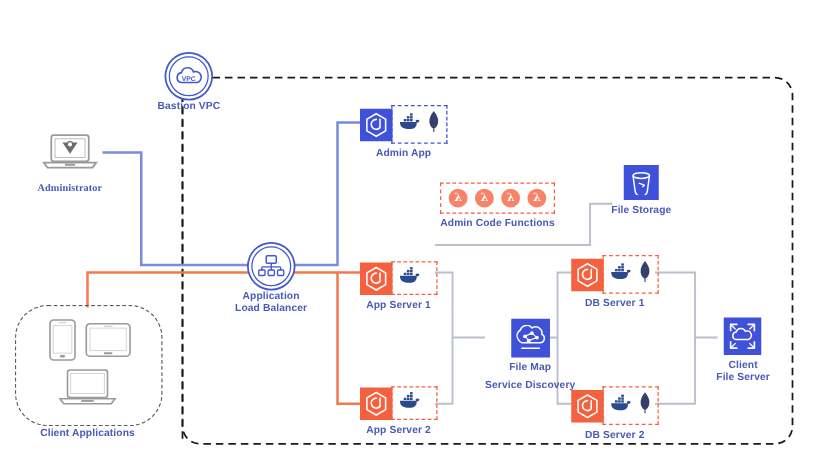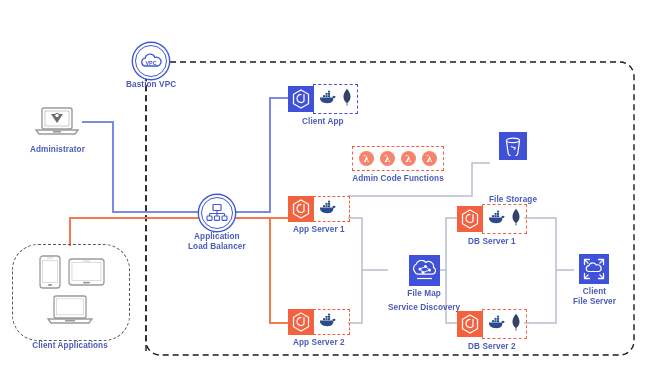--- a/index.html
+++ b/index.html
@@ -57,21 +57,21 @@
   <div class="node" style="left:126px;top:45px;">
     <div class="circ dbl">
       <svg width="22" height="16" viewBox="0 0 22 16">
         <path d="M5 13 a4 4 0 0 1 0.2 -7.9 a5 5 0 0 1 9.6 -0.6 a3.6 3.6 0 0 1 3.3 8.5 z" fill="#fff" stroke="#4158d0" stroke-width="1.3"></path>
         <text x="11" y="12" font-size="5.4" font-weight="bold" fill="#4158d0" text-anchor="middle" font-family="Liberation Sans, sans-serif">VPC</text>
       </svg>
     </div>
     <div class="lbl">Bastion VPC</div>
   </div>
 
-  <div class="node" style="left:30px;top:106px;">
+  <div class="node" style="left:30px;top:106px;font-family:Liberation Serif, serif;">
     <div>
       <svg width="48" height="32" viewBox="0 0 48 32">
         <rect x="9" y="2" width="30" height="21" rx="2" fill="#fff" stroke="#9a9a9a" stroke-width="1.4"></rect>
         <rect x="12" y="5" width="24" height="15" fill="#fff" stroke="#bdbdbd" stroke-width="0.8"></rect>
         <path d="M18 8 h12 l-6 9 z" fill="#6b6b6b"></path>
         <circle cx="24" cy="9.5" r="2.2" fill="#fff" stroke="#6b6b6b" stroke-width="1"></circle>
         <path d="M3 24 h42 l-3 4 h-36 z" fill="#fff" stroke="#9a9a9a" stroke-width="1.4"></path>
         <rect x="20" y="25" width="8" height="1.6" fill="#9a9a9a"></rect>
       </svg>
     </div>
@@ -136,24 +136,24 @@
           </svg>
         </span>
         <span>
           <svg width="10" height="18" viewBox="0 0 10 18">
             <path d="M5 0.8 C7.6 4 9 7 8.4 10.3 C8 12.6 6.5 14.3 5 15.2 C3.5 14.3 2 12.6 1.6 10.3 C1 7 2.4 4 5 0.8 Z" fill="#33416b"></path>
             <path d="M5 15.2 v2.3" stroke="#33416b" stroke-width="0.9"></path>
           </svg>
         </span>
       </div>
     </div>
-    <div class="lbl">Client App</div>
-  </div>
-
-  <div class="node" style="left:288px;top:196px;">
+    <div class="lbl">Admin App</div>
+  </div>
+
+  <div class="node" style="left:288px;top:209px;">
     <div class="grp">
       <div class="sq orange">
         <svg width="18" height="20" viewBox="0 0 18 20">
           <path d="M9 1 L16.5 5.3 V14.7 L9 19 L1.5 14.7 V5.3 Z" fill="none" stroke="#ffffff" stroke-width="1.25"></path>
           <path d="M9 5.5 a4 4 0 1 0 3 6.6 M12 5.5 v6.5" fill="none" stroke="#ffffff" stroke-width="1.25" stroke-linecap="round"></path>
         </svg>
       </div>
       <div class="dashbox db-orange" style="margin-left:-1.3px;padding-right:12px;">
         <span>
           <svg width="18" height="14" viewBox="0 0 18 14">
@@ -205,21 +205,21 @@
   <div class="node" style="left:352px;top:146px;">
     <div class="dashbox db-orange" style="gap:6px;padding:4px 6px;">
       <span class="lam">λ</span>
       <span class="lam">λ</span>
       <span class="lam">λ</span>
       <span class="lam">λ</span>
     </div>
     <div class="lbl">Admin Code Functions</div>
   </div>
 
-  <div class="node" style="left:489px;top:132px;gap:32px;">
+  <div class="node" style="left:489px;top:132px;">
     <div class="sq blue" style="width:28px;height:28px;">
       <svg width="20" height="20" viewBox="0 0 20 20">
         <ellipse cx="10" cy="4.4" rx="6.6" ry="2.3" fill="none" stroke="#fff" stroke-width="1.2"></ellipse>
         <path d="M3.4 4.4 L5 16 a5 5 0 0 0 10 0 L16.6 4.4" fill="none" stroke="#fff" stroke-width="1.2"></path>
         <path d="M8 10.5 l4.5 1.6 l-1.6 1.5" fill="none" stroke="#fff" stroke-width="1.1" stroke-linejoin="round"></path>
       </svg>
     </div>
     <div class="lbl">File Storage</div>
   </div>
 

